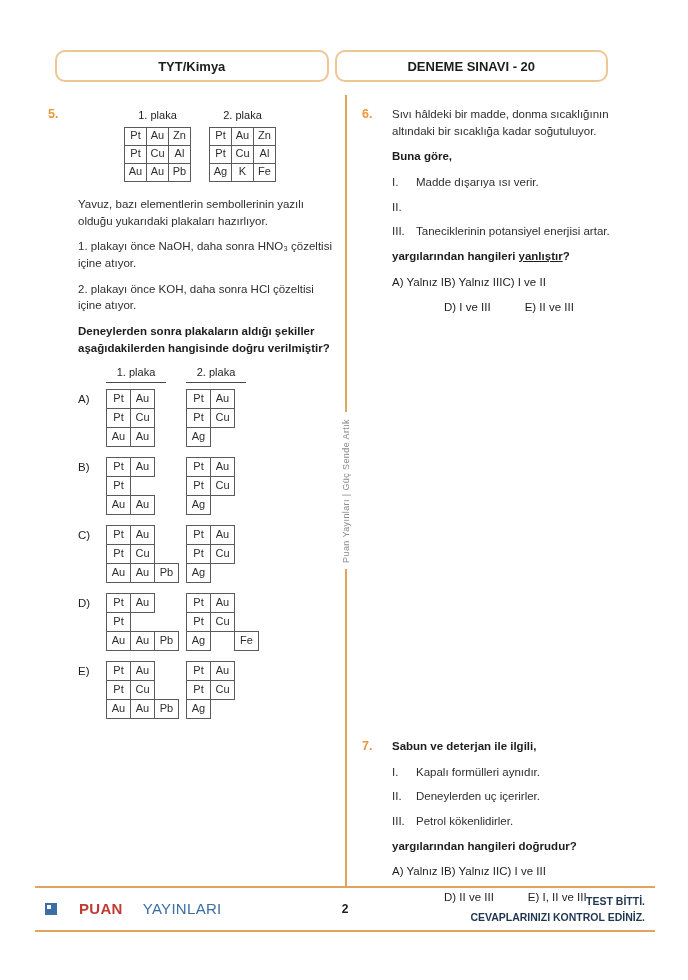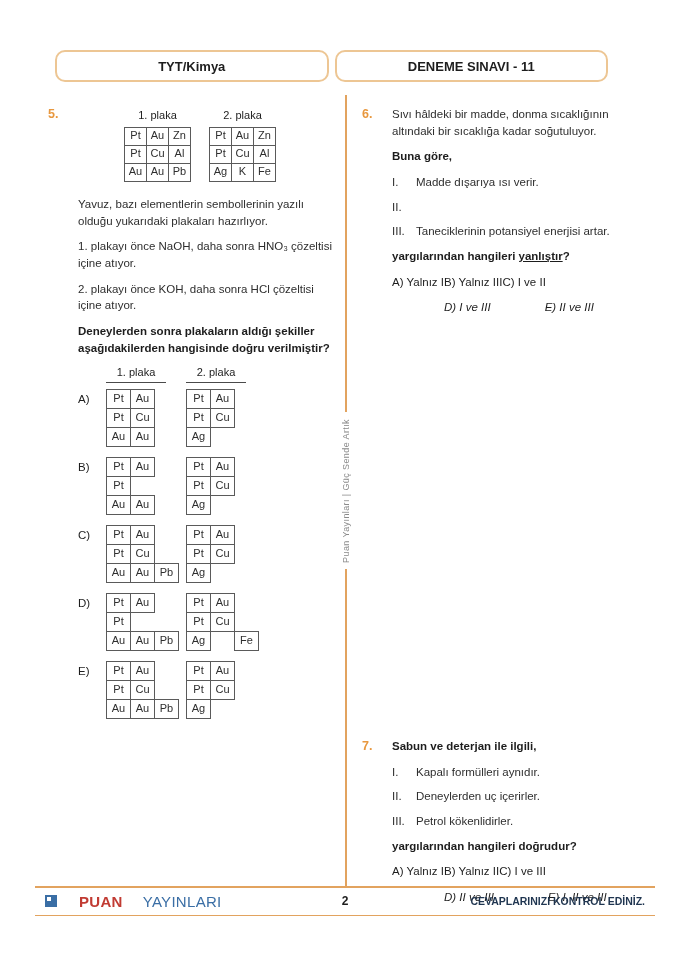--- a/index.html
+++ b/index.html
@@ -67,21 +67,21 @@
   .opt-header-label + .opt-header-label{margin-left:20px;}
   .option-row{display:flex;margin-bottom:10px;}
   .opt-letter{width:28px;flex:0 0 28px;font-size:11.5px;padding-top:2px;color:#1d1d1d;}
   .plate1-wrap{width:80px;flex:0 0 80px;}
   
   .roman-item{display:flex;margin:0 0 8px;}
   .roman{width:24px;flex:0 0 24px;font-size:11.5px;}
   .itext{font-size:11.5px;}
   .answer-row{display:flex;font-size:11.5px;margin-bottom:9px;color:#1d1d1d;}
   .answer-row.r1{}
-  .answer-row.r2{padding-left:52px;gap:54px;font-style:italic;}
+  .answer-row.r2{padding-left:52px;gap:34px;}
   .q7{position:absolute;top:632px;left:0;width:282px;}
   
   .footer{position:absolute;left:35px;top:886px;width:620px;}
   .fline{height:1.5px;background:var(--accent);}
   .footer-row{position:relative;display:flex;align-items:center;justify-content:space-between;padding:5px 10px;}
   .logo{display:flex;align-items:center;gap:20px;}
   .logo-icon{position:relative;width:12px;height:12px;background:var(--logo-blue);display:inline-block;margin-right:2px;}
   .logo-icon::after{content:"";position:absolute;left:2px;top:2px;width:4px;height:4px;background:#fff;}
   .logo-puan{font-weight:bold;font-size:15px;color:var(--logo-red);letter-spacing:.3px;}
   .logo-yay{font-size:15px;color:var(--logo-blue);letter-spacing:.3px;}
@@ -94,21 +94,21 @@
 </head>
 <body>
 
 <div class="page">
 
   <div class="header">
     <div class="header-box">
       <span>TYT/Kimya</span>
     </div>
     <div class="header-box">
-      <span>DENEME SINAVI - 11</span>
+      <span>DENEME SINAVI - 20</span>
     </div>
   </div>
 
   <div class="divider">
     <div class="dline"></div>
     <div class="dtext">Puan Yayınları | Güç Sende Artık</div>
     <div class="dline"></div>
   </div>
 
   <div class="col-left">
@@ -415,19 +415,20 @@
   <div class="footer">
     <div class="fline"></div>
     <div class="footer-row">
       <div class="logo">
         <span class="logo-icon"></span>
         <span class="logo-puan">PUAN</span>
         <span class="logo-yay">YAYINLARI</span>
       </div>
       <div class="page-num">2</div>
       <div class="end-text">
+        <div>TEST BİTTİ.</div>
         <div>CEVAPLARINIZI KONTROL EDİNİZ.</div>
       </div>
     </div>
     <div class="fline"></div>
   </div>
 
 </div>
 
 </body></html>

